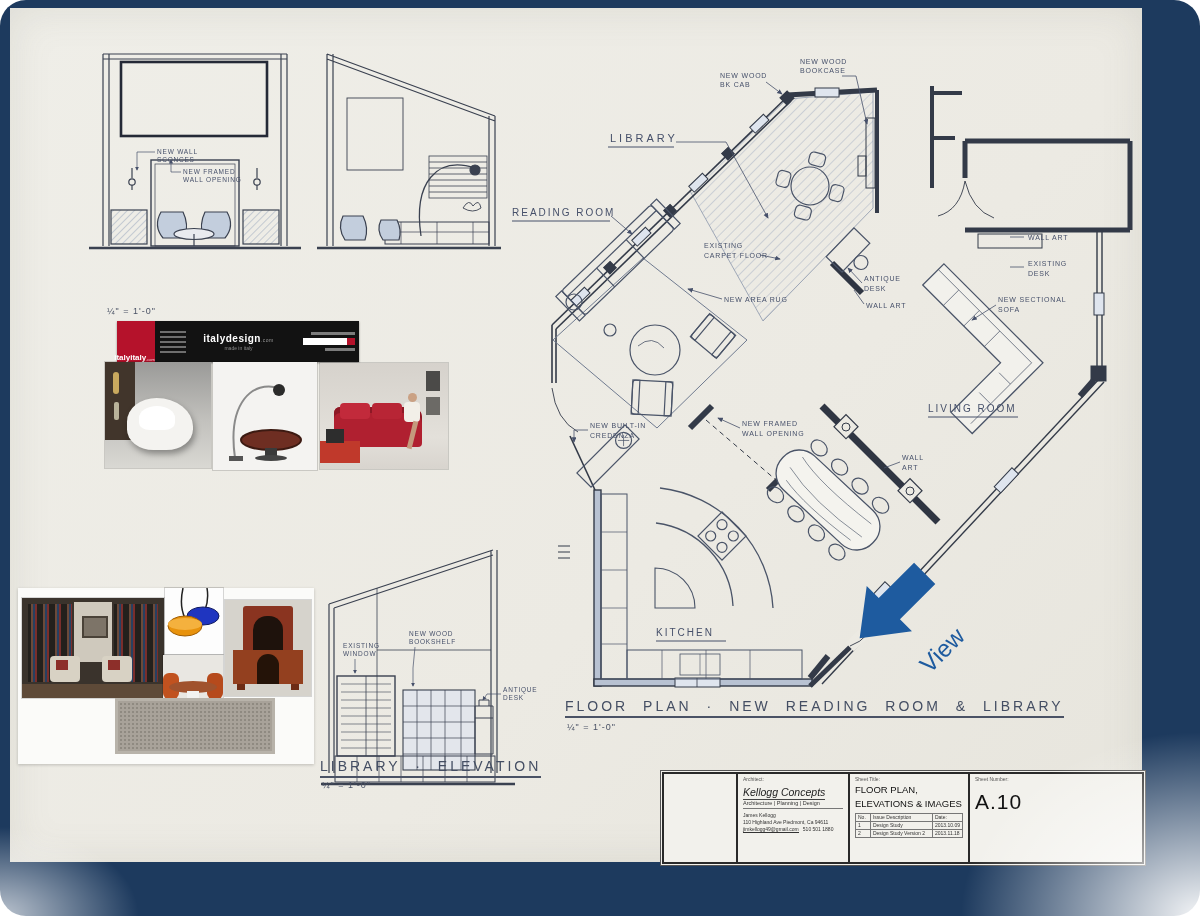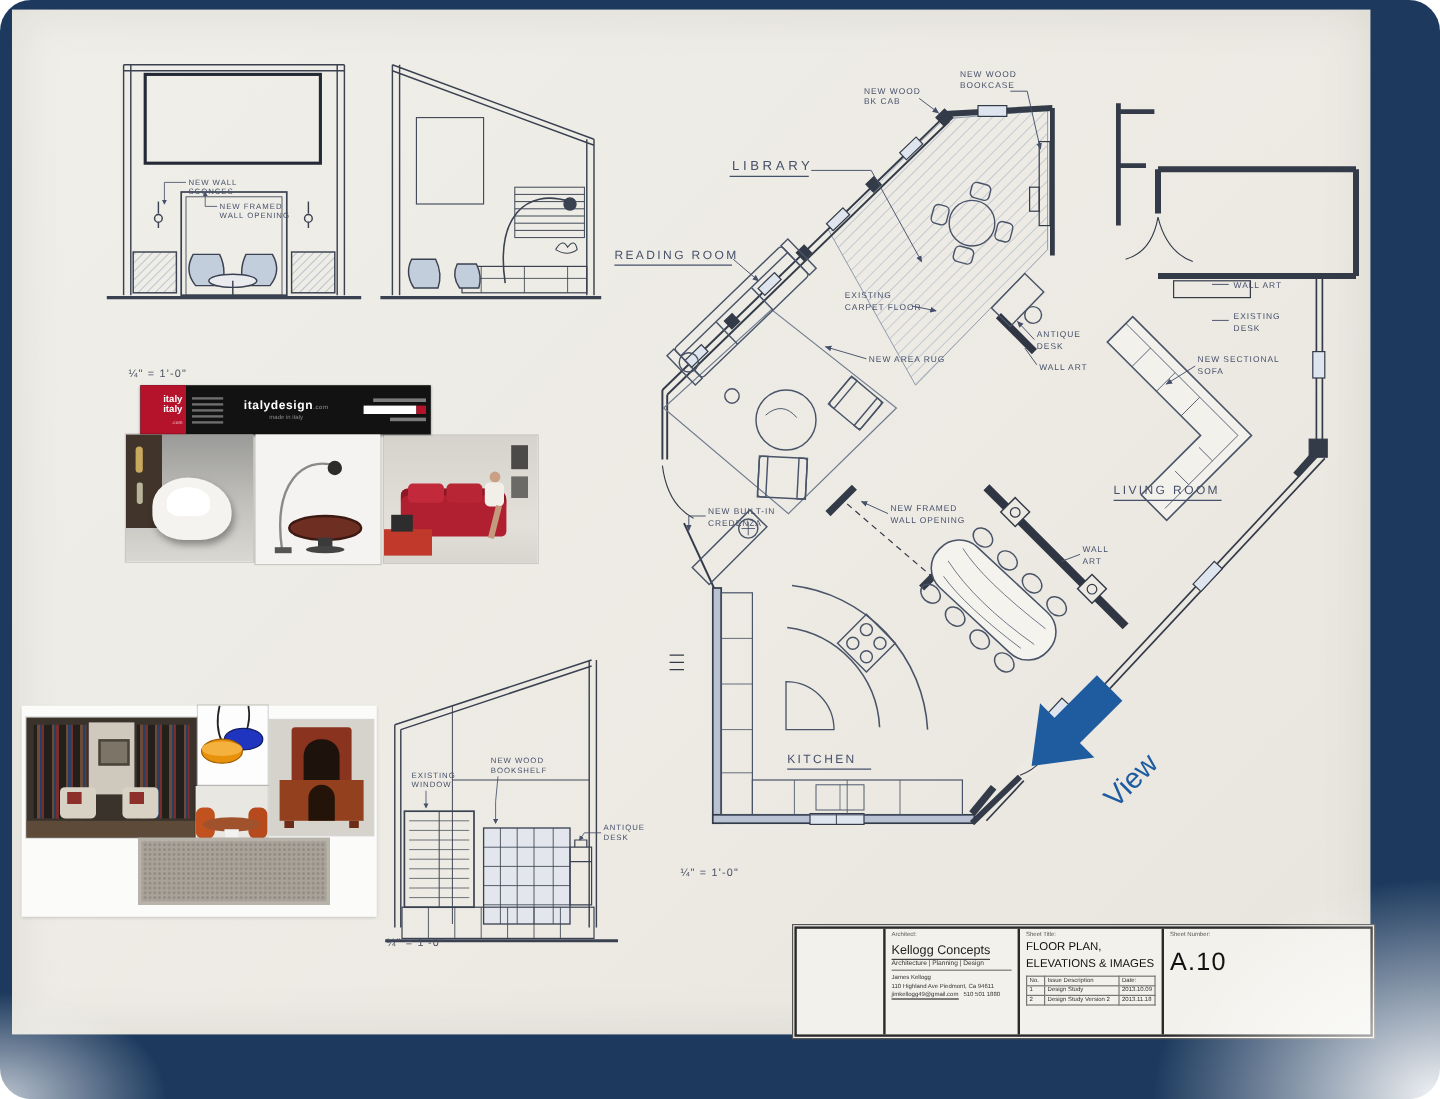--- a/index.html
+++ b/index.html
@@ -13,21 +13,21 @@
   .sheet{position:absolute;left:10px;top:8px;width:1132px;height:854px;
          background:linear-gradient(135deg,#efeee8 0%,#eceae3 60%,#e7e5dd 100%);
          box-shadow:inset 0 0 40px rgba(120,120,110,.15);}
   
   .hand-title{position:absolute;color:#3e486;color:#444e63;letter-spacing:3px;word-spacing:8px;
               font-size:14px;border-bottom:2px solid #4a5265;padding-bottom:2px;white-space:nowrap;}
   .hand-scale{position:absolute;color:#4a5265;font-size:9px;letter-spacing:1px;}
   
   .banner{position:absolute;left:107px;top:313px;width:242px;height:41px;background:#121212;
           display:flex;align-items:center;box-shadow:0 1px 2px rgba(0,0,0,.4);}
-  .banner-logo{width:38px;height:41px;background:#b5122b;color:#fff;display:flex;flex-direction:column;
+  .banner-logo{width:38px;height:41px;background:#b5122b;color:#fff;display:flex;flex-direction:row;
                align-items:flex-end;justify-content:center;padding-right:3px;box-sizing:border-box;}
   .banner-logo .l1,.banner-logo .l2{font-size:8px;font-weight:bold;line-height:8px;}
   .banner-logo .lc{font-size:4px;color:#f3c2cb;margin-top:4px;}
   .banner-menu{display:flex;flex-direction:column;gap:3px;margin-left:5px;}
   .banner-menu i{display:block;width:26px;height:2px;background:#6e6e6e;}
   .banner-center{flex:1;text-align:center;color:#e8e8e8;}
   .banner-center .site{font-size:10px;letter-spacing:.5px;}
   .banner-center .site b{font-weight:bold;color:#fff;}
   .banner-center .com{font-size:5px;color:#9a9a9a;}
   .banner-center .tag{font-size:5px;color:#8a8a8a;margin-top:1px;}
@@ -89,21 +89,21 @@
   .tblock{position:absolute;left:652px;top:764px;width:478px;height:88px;background:#f2f1ec;
           border:2px solid #2a2a2a;box-shadow:0 0 0 1px #f2f1ec, 0 0 0 2px #555;display:flex;font-family:"Liberation Sans",sans-serif;}
   .tcell{border-left:2px solid #2a2a2a;padding:2px 5px;box-sizing:border-box;position:relative;overflow:hidden;}
   .tcell:first-child{border-left:none;}
   .tlabel{font-size:5px;color:#555;}
   .c-empty{width:72px;}
   .c-arch{width:112px;}
   .c-proj{width:112px;}
   .c-sheet{width:120px;}
   .c-num{width:62px;text-align:left;}
-  .firm{font-size:10.5px;color:#222;border-bottom:1px solid #444;display:inline-block;padding-bottom:1px;margin-top:2px;}
+  .firm{font-size:10.5px;color:#222;border-bottom:1px solid #444;display:inline-block;padding-bottom:1px;margin-top:2px;font-style:italic;}
   .firm-tag{font-size:5.5px;color:#333;border-bottom:1px solid #777;padding-bottom:2px;margin-bottom:3px;}
   .tiny{font-size:5px;color:#333;line-height:7px;}
   .email{border-bottom:.5px solid #333;}
   .proj-name{font-size:10px;font-weight:bold;color:#111;margin-top:2px;}
   .proj-sub{font-size:8.5px;color:#222;margin-bottom:4px;}
   .sheet-title{font-size:9.5px;color:#111;line-height:12px;margin-top:2px;}
   .issues{width:100%;border-collapse:collapse;margin-top:3px;}
   .issues th,.issues td{border:.5px solid #777;font-size:5px;font-weight:normal;text-align:left;
       padding:0 2px;line-height:7px;color:#333;}
   .sheet-num{font-size:21px;color:#111;margin-top:8px;letter-spacing:1px;}
@@ -304,20 +304,21 @@
       <text x="28" y="118">WINDOW</text>
       <path d="M40,121 V135" stroke="#46506a" stroke-width="0.7" fill="none" marker-end="url(#arr)"></path>
       <text x="94" y="98">NEW WOOD</text>
       <text x="94" y="106">BOOKSHELF</text>
       <path d="M100,109 L98,130 V148" stroke="#46506a" stroke-width="0.7" fill="none" marker-end="url(#arr)"></path>
       <text x="188" y="154">ANTIQUE</text>
       <text x="188" y="162">DESK</text>
       <path d="M186,156 H172 L168,162" stroke="#46506a" stroke-width="0.7" fill="none" marker-end="url(#arr)"></path>
     </g>
   </svg>
+  <div class="hand-title" style="left:310px;top:750px">LIBRARY · ELEVATION</div>
   <div class="hand-scale" style="left:312px;top:772px">¼" = 1'-0"</div>
 
   <svg class="svg-abs" style="left:500px;top:30px" width="645" height="680" viewBox="0 0 645 680">
     <defs>
       <pattern id="hatch" width="7" height="7" patternTransform="rotate(45)" patternUnits="userSpaceOnUse">
         <line x1="0" y1="0" x2="0" y2="7" stroke="#aab4c6" stroke-width="1"></line>
       </pattern>
       <marker id="parr" markerWidth="8" markerHeight="8" refX="6" refY="3" orient="auto">
         <path d="M0,0 L7,3 L0,6 z" fill="#46506a"></path>
       </marker>
@@ -537,20 +538,21 @@
     </g>
 
     <g>
       <g transform="translate(385 565) rotate(135)">
         <polygon points="-42,-15 8,-15 8,-32 50,0 8,32 8,15 -42,15" fill="#1e5b9f"></polygon>
       </g>
       <text x="0" y="0" transform="translate(438 618) rotate(-45)" text-anchor="middle" font-size="24" fill="#1e5b9f">View</text>
     </g>
   </svg>
 
+  <div class="hand-title" style="left:555px;top:690px;min-width:345px">FLOOR PLAN · NEW READING ROOM &amp; LIBRARY</div>
   <div class="hand-scale" style="left:557px;top:714px">¼" = 1'-0"</div>
 
   <div class="tblock">
     <div class="tcell c-empty"></div>
     <div class="tcell c-arch">
       <div class="tlabel">Architect:</div>
       <div class="firm">Kellogg Concepts</div>
       <div class="firm-tag">Architecture | Planning | Design</div>
       <div class="tiny">James Kellogg</div>
       <div class="tiny">110 Highland Ave    Piedmont, Ca    94611</div>

